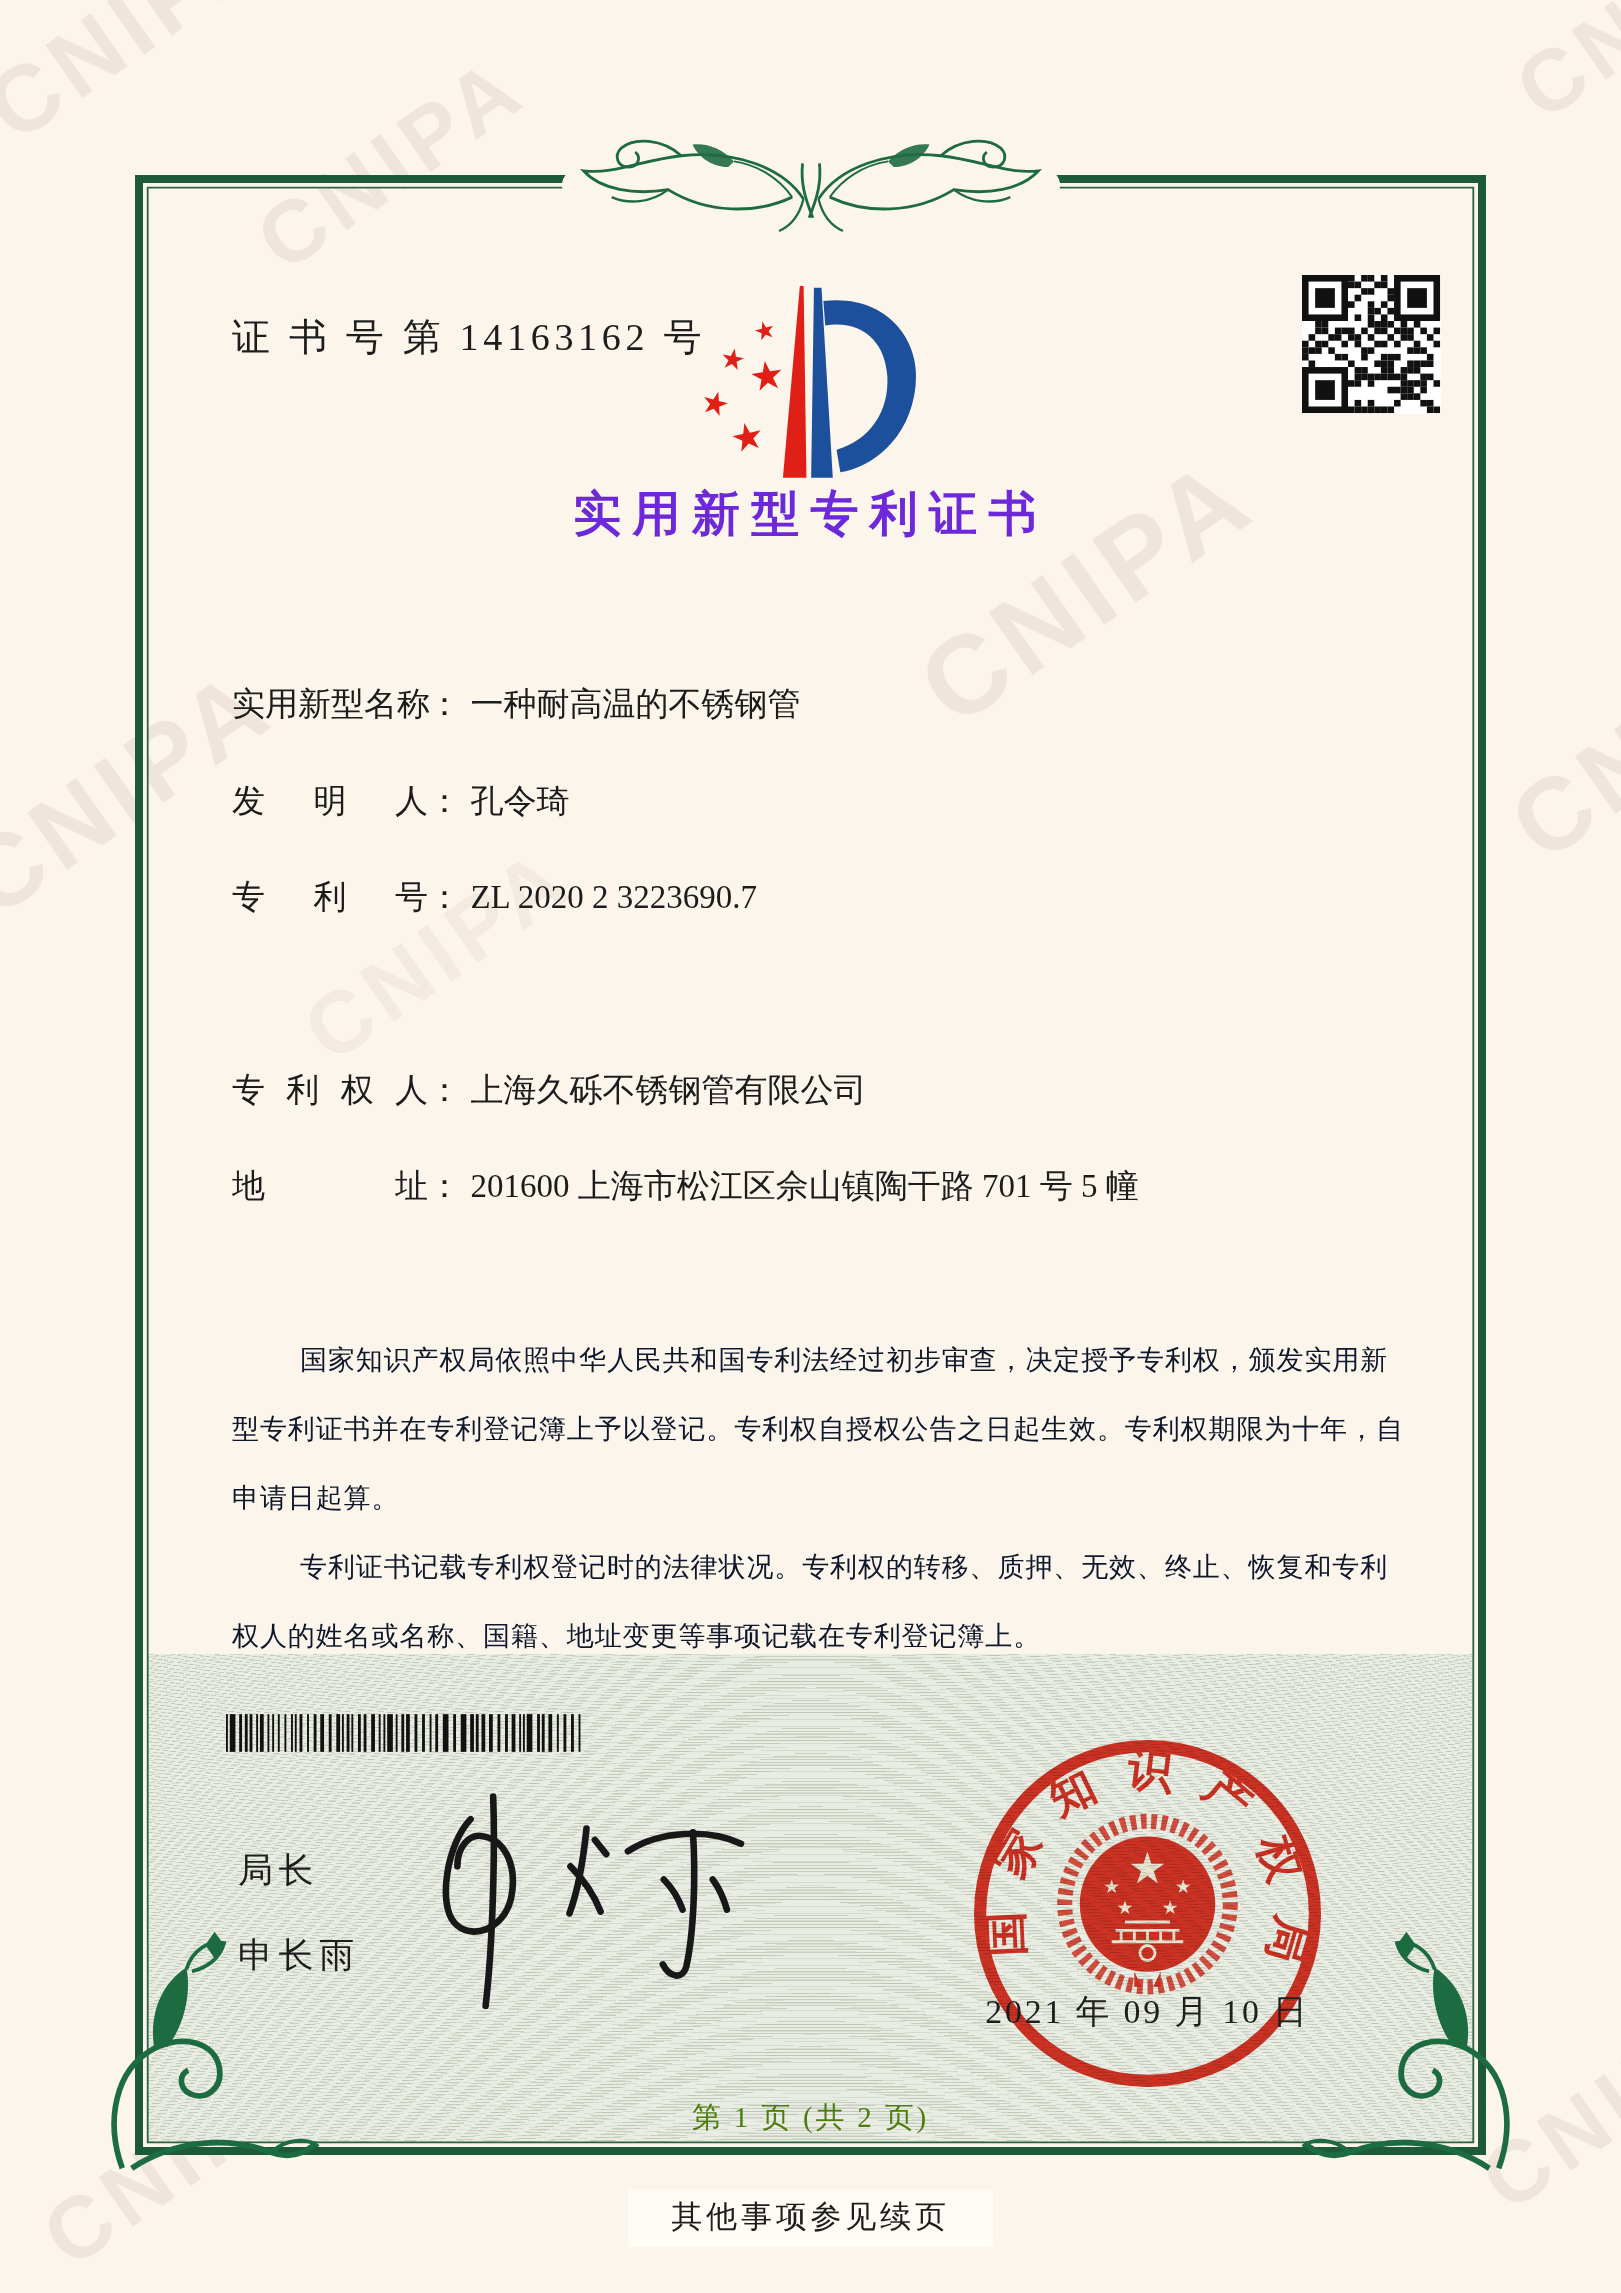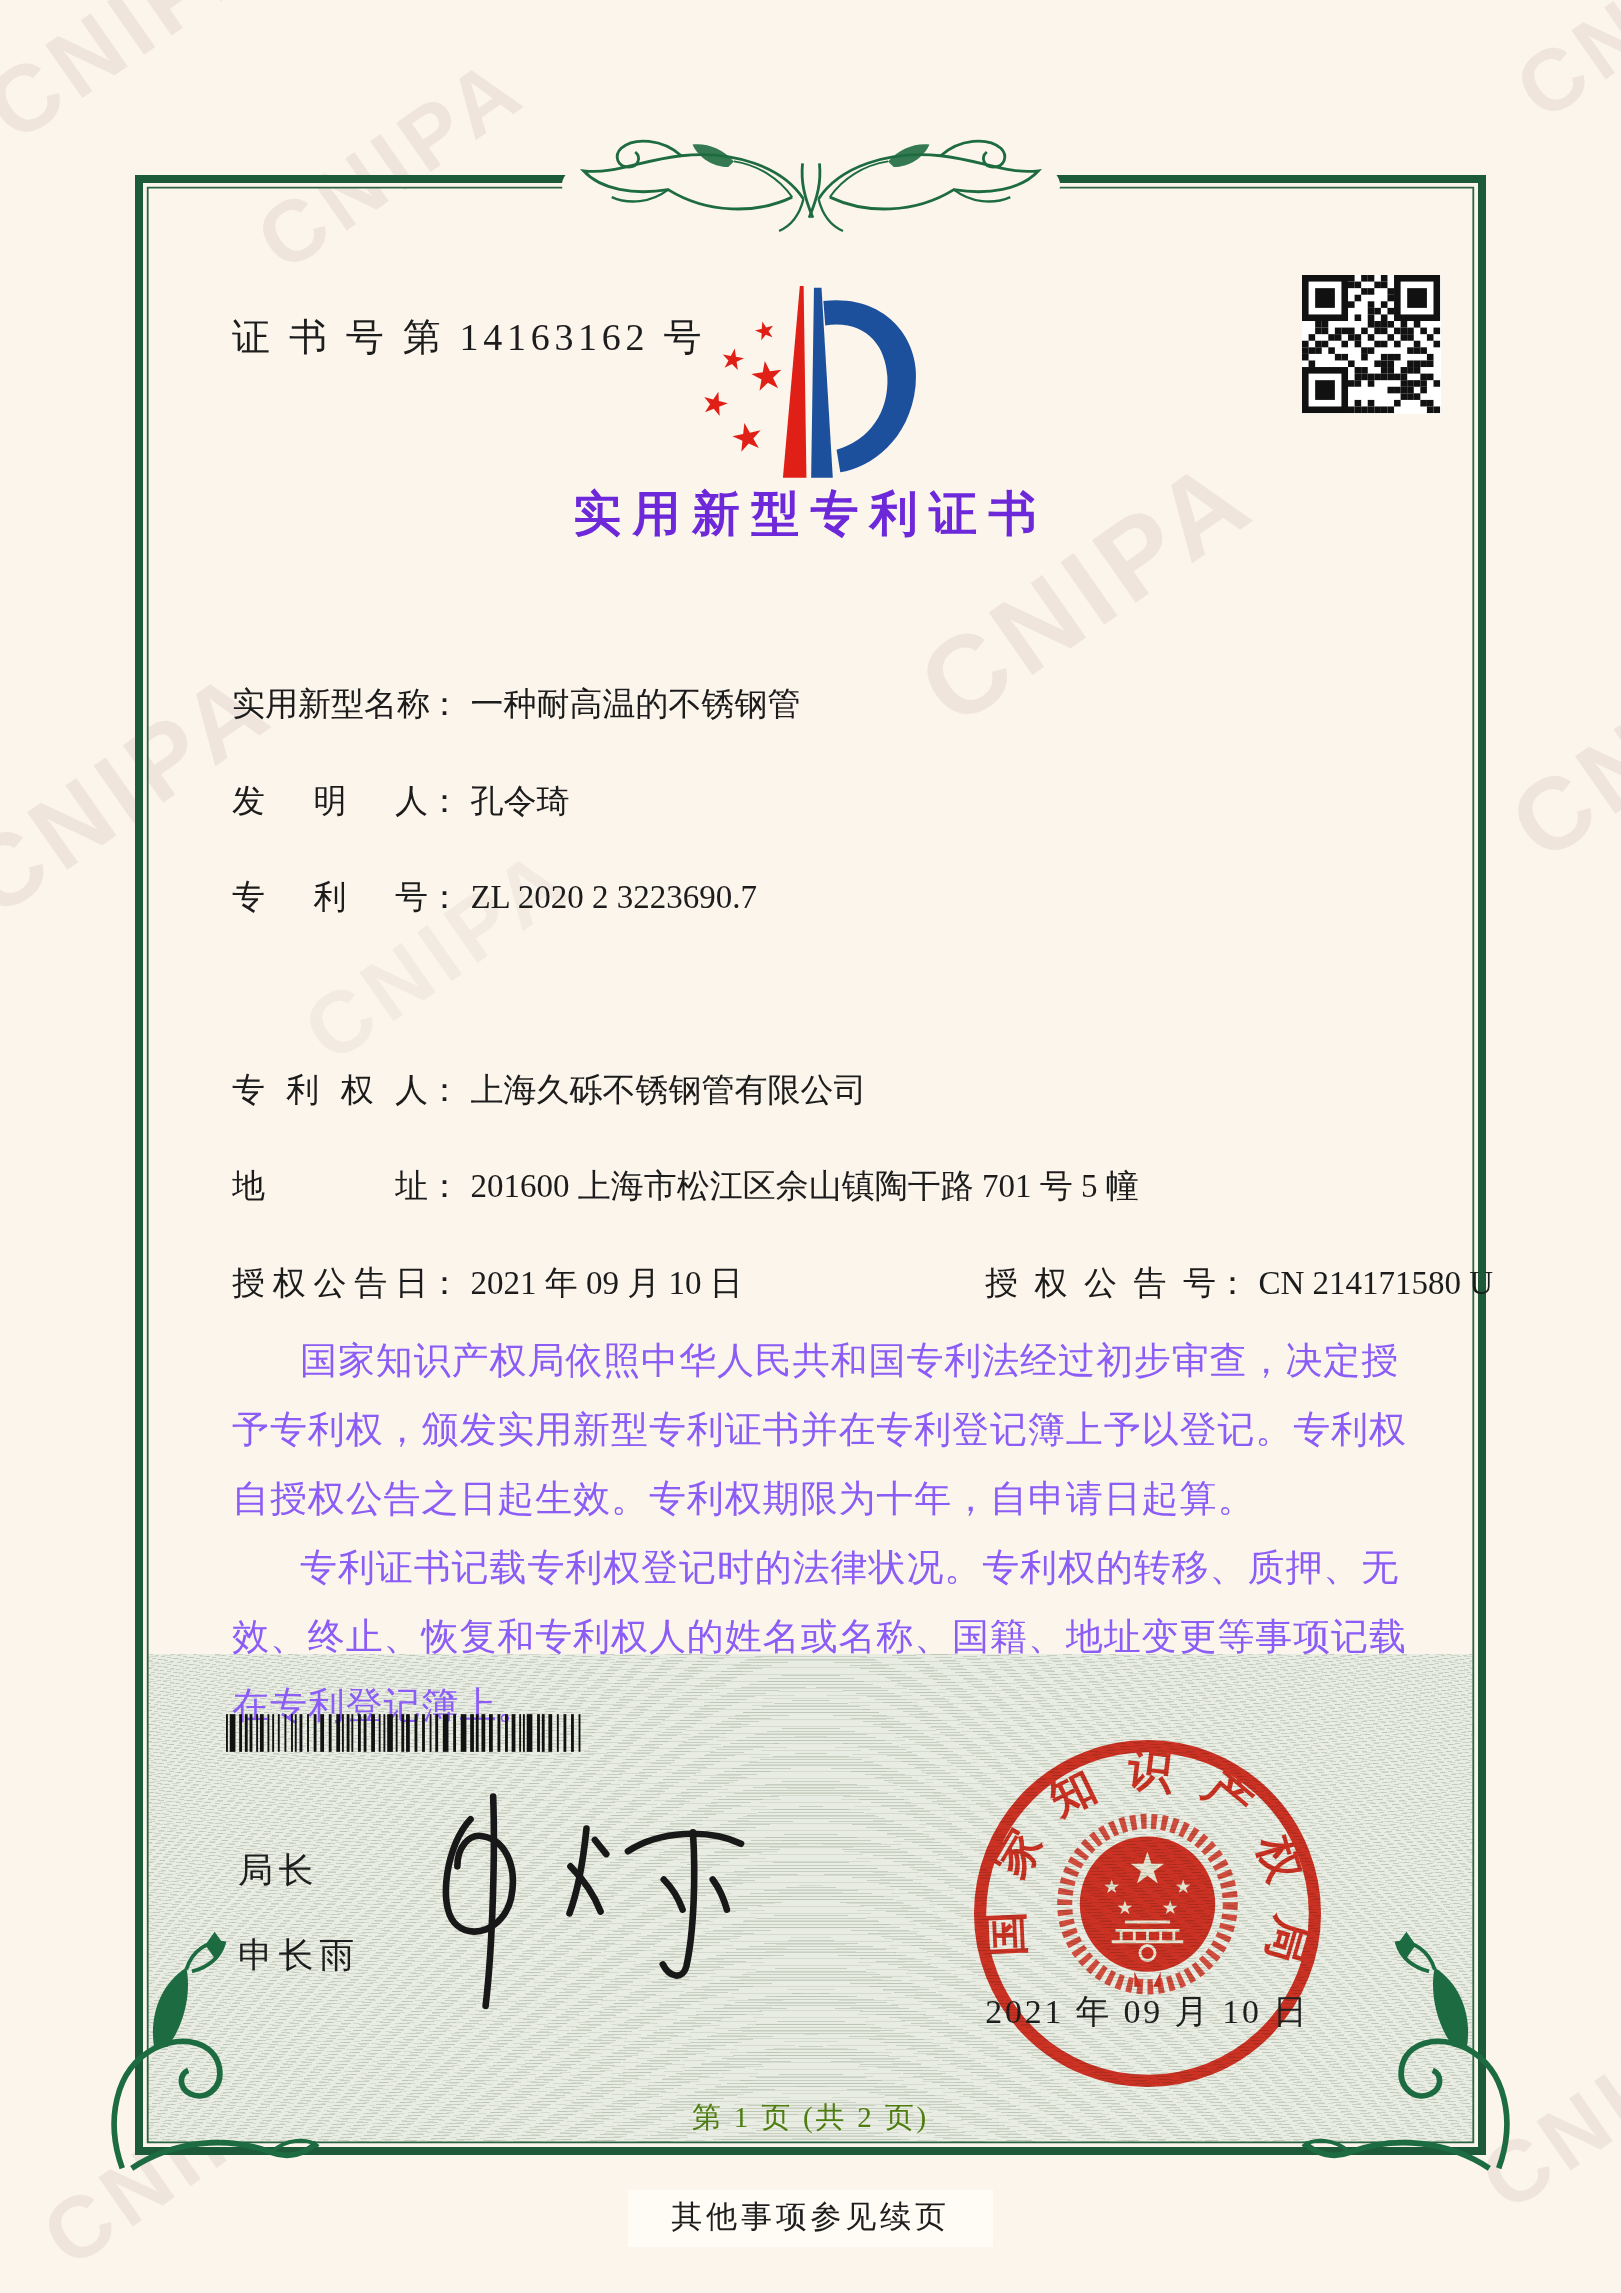--- a/index.html
+++ b/index.html
@@ -34,21 +34,21 @@
     font-size:48px; font-weight:bold; letter-spacing:11.3px; color:#6d28d9;
   }
   .field-row{position:absolute; left:232px; font-size:33px; white-space:nowrap; color:#1c1c1c;}
   .f-label{display:inline-block; width:196px; text-align:justify; text-align-last:justify;}
   .f-colon{display:inline-block;}
   .f-value{margin-left:9.4px;}
   .grant-no{position:absolute; left:753px; top:0;}
   .grant-no .f-label{width:231px;}
   .body-text{
     position:absolute; left:232px; top:1326px; width:1177px;
-    font-size:37px; line-height:69px; letter-spacing:0.9px; color:#8b5cf6;
+    font-size:27px; line-height:69px; letter-spacing:0.9px; color:#0f172a;
   }
   .body-text p{margin:0; text-indent:68px;}
   .sig-title{position:absolute; left:238px; top:1847px; font-size:35px; letter-spacing:5.6px; z-index:3;}
   .sig-name{position:absolute; left:238px; top:1932px; font-size:35px; letter-spacing:5.6px; z-index:3;}
   .page-num{
     position:absolute; left:0; top:2098px; width:100%; text-align:center;
     font-size:29px; letter-spacing:2.8px; color:#4d7c0f; z-index:3;
   }
   .continuation{position:absolute; left:0; top:2196px; width:100%; text-align:center; font-size:31px; z-index:2;font-family:Liberation Mono, monospace;}
   .continuation span{background:rgba(255,253,248,.85); padding:11.3px 43px; letter-spacing:3.8px;}
@@ -290,26 +290,20 @@
   </div>
   <div class="field-row" style="top:875px">
     <span class="f-label">专利号</span><span class="f-colon">：</span><span class="f-value">ZL 2020 2 3223690.7</span>
   </div>
   <div class="field-row" style="top:1068px">
     <span class="f-label">专利权人</span><span class="f-colon">：</span><span class="f-value">上海久砾不锈钢管有限公司</span>
   </div>
   <div class="field-row" style="top:1164px">
     <span class="f-label">地址</span><span class="f-colon">：</span><span class="f-value">201600 上海市松江区佘山镇陶干路 701 号 5 幢</span>
   </div>
-  <div class="field-row" style="top:1261px">
-    <span class="f-label">授权公告日</span><span class="f-colon">：</span><span class="f-value">2021 年 09 月 10 日</span>
-    <span class="grant-no">
-      <span class="f-label">授权公告号</span><span class="f-colon">：</span><span class="f-value">CN 214171580 U</span>
-    </span>
-  </div>
 
   <div class="body-text">
     <p>国家知识产权局依照中华人民共和国专利法经过初步审查，决定授予专利权，颁发实用新型专利证书并在专利登记簿上予以登记。专利权自授权公告之日起生效。专利权期限为十年，自申请日起算。</p>
     <p>专利证书记载专利权登记时的法律状况。专利权的转移、质押、无效、终止、恢复和专利权人的姓名或名称、国籍、地址变更等事项记载在专利登记簿上。</p>
   </div>
 
   <svg id="barcode-svg" class="barcode-svg" width="362" height="38" viewBox="0 0 384 40">
       <rect x="0" y="0" width="2" height="40" fill="#111"></rect>
       <rect x="4" y="0" width="6" height="40" fill="#111"></rect>
       <rect x="14" y="0" width="3" height="40" fill="#111"></rect>

